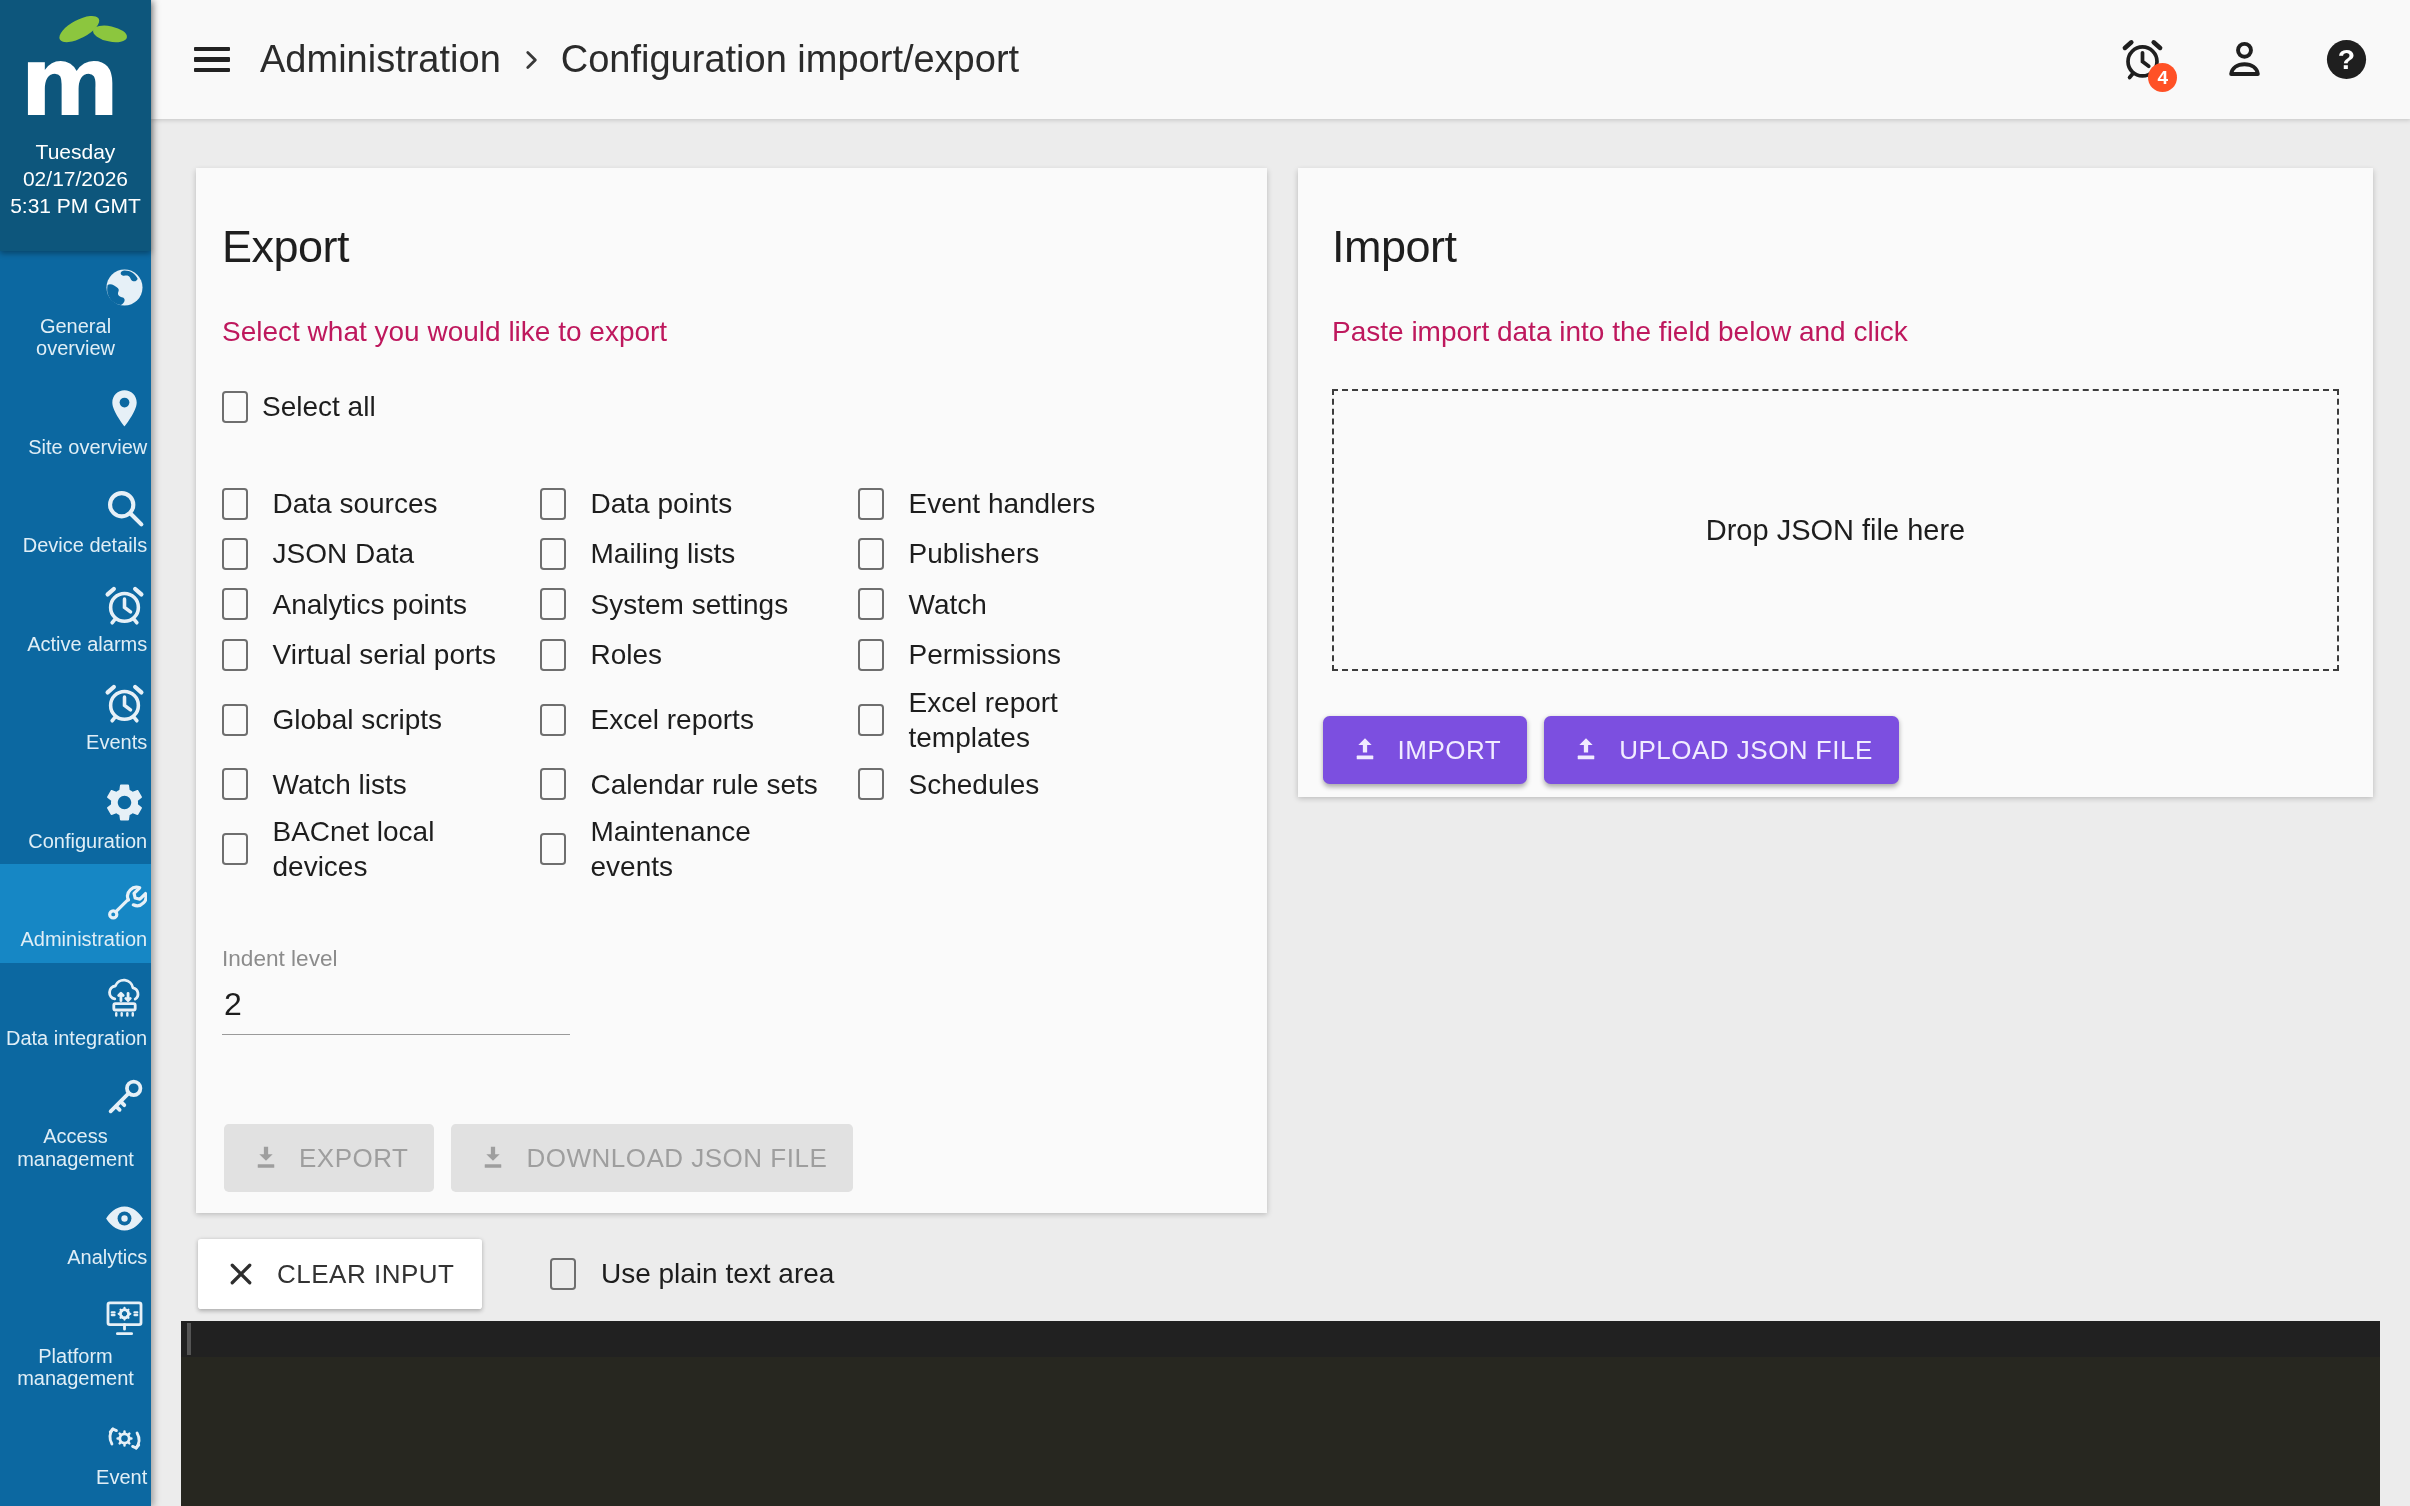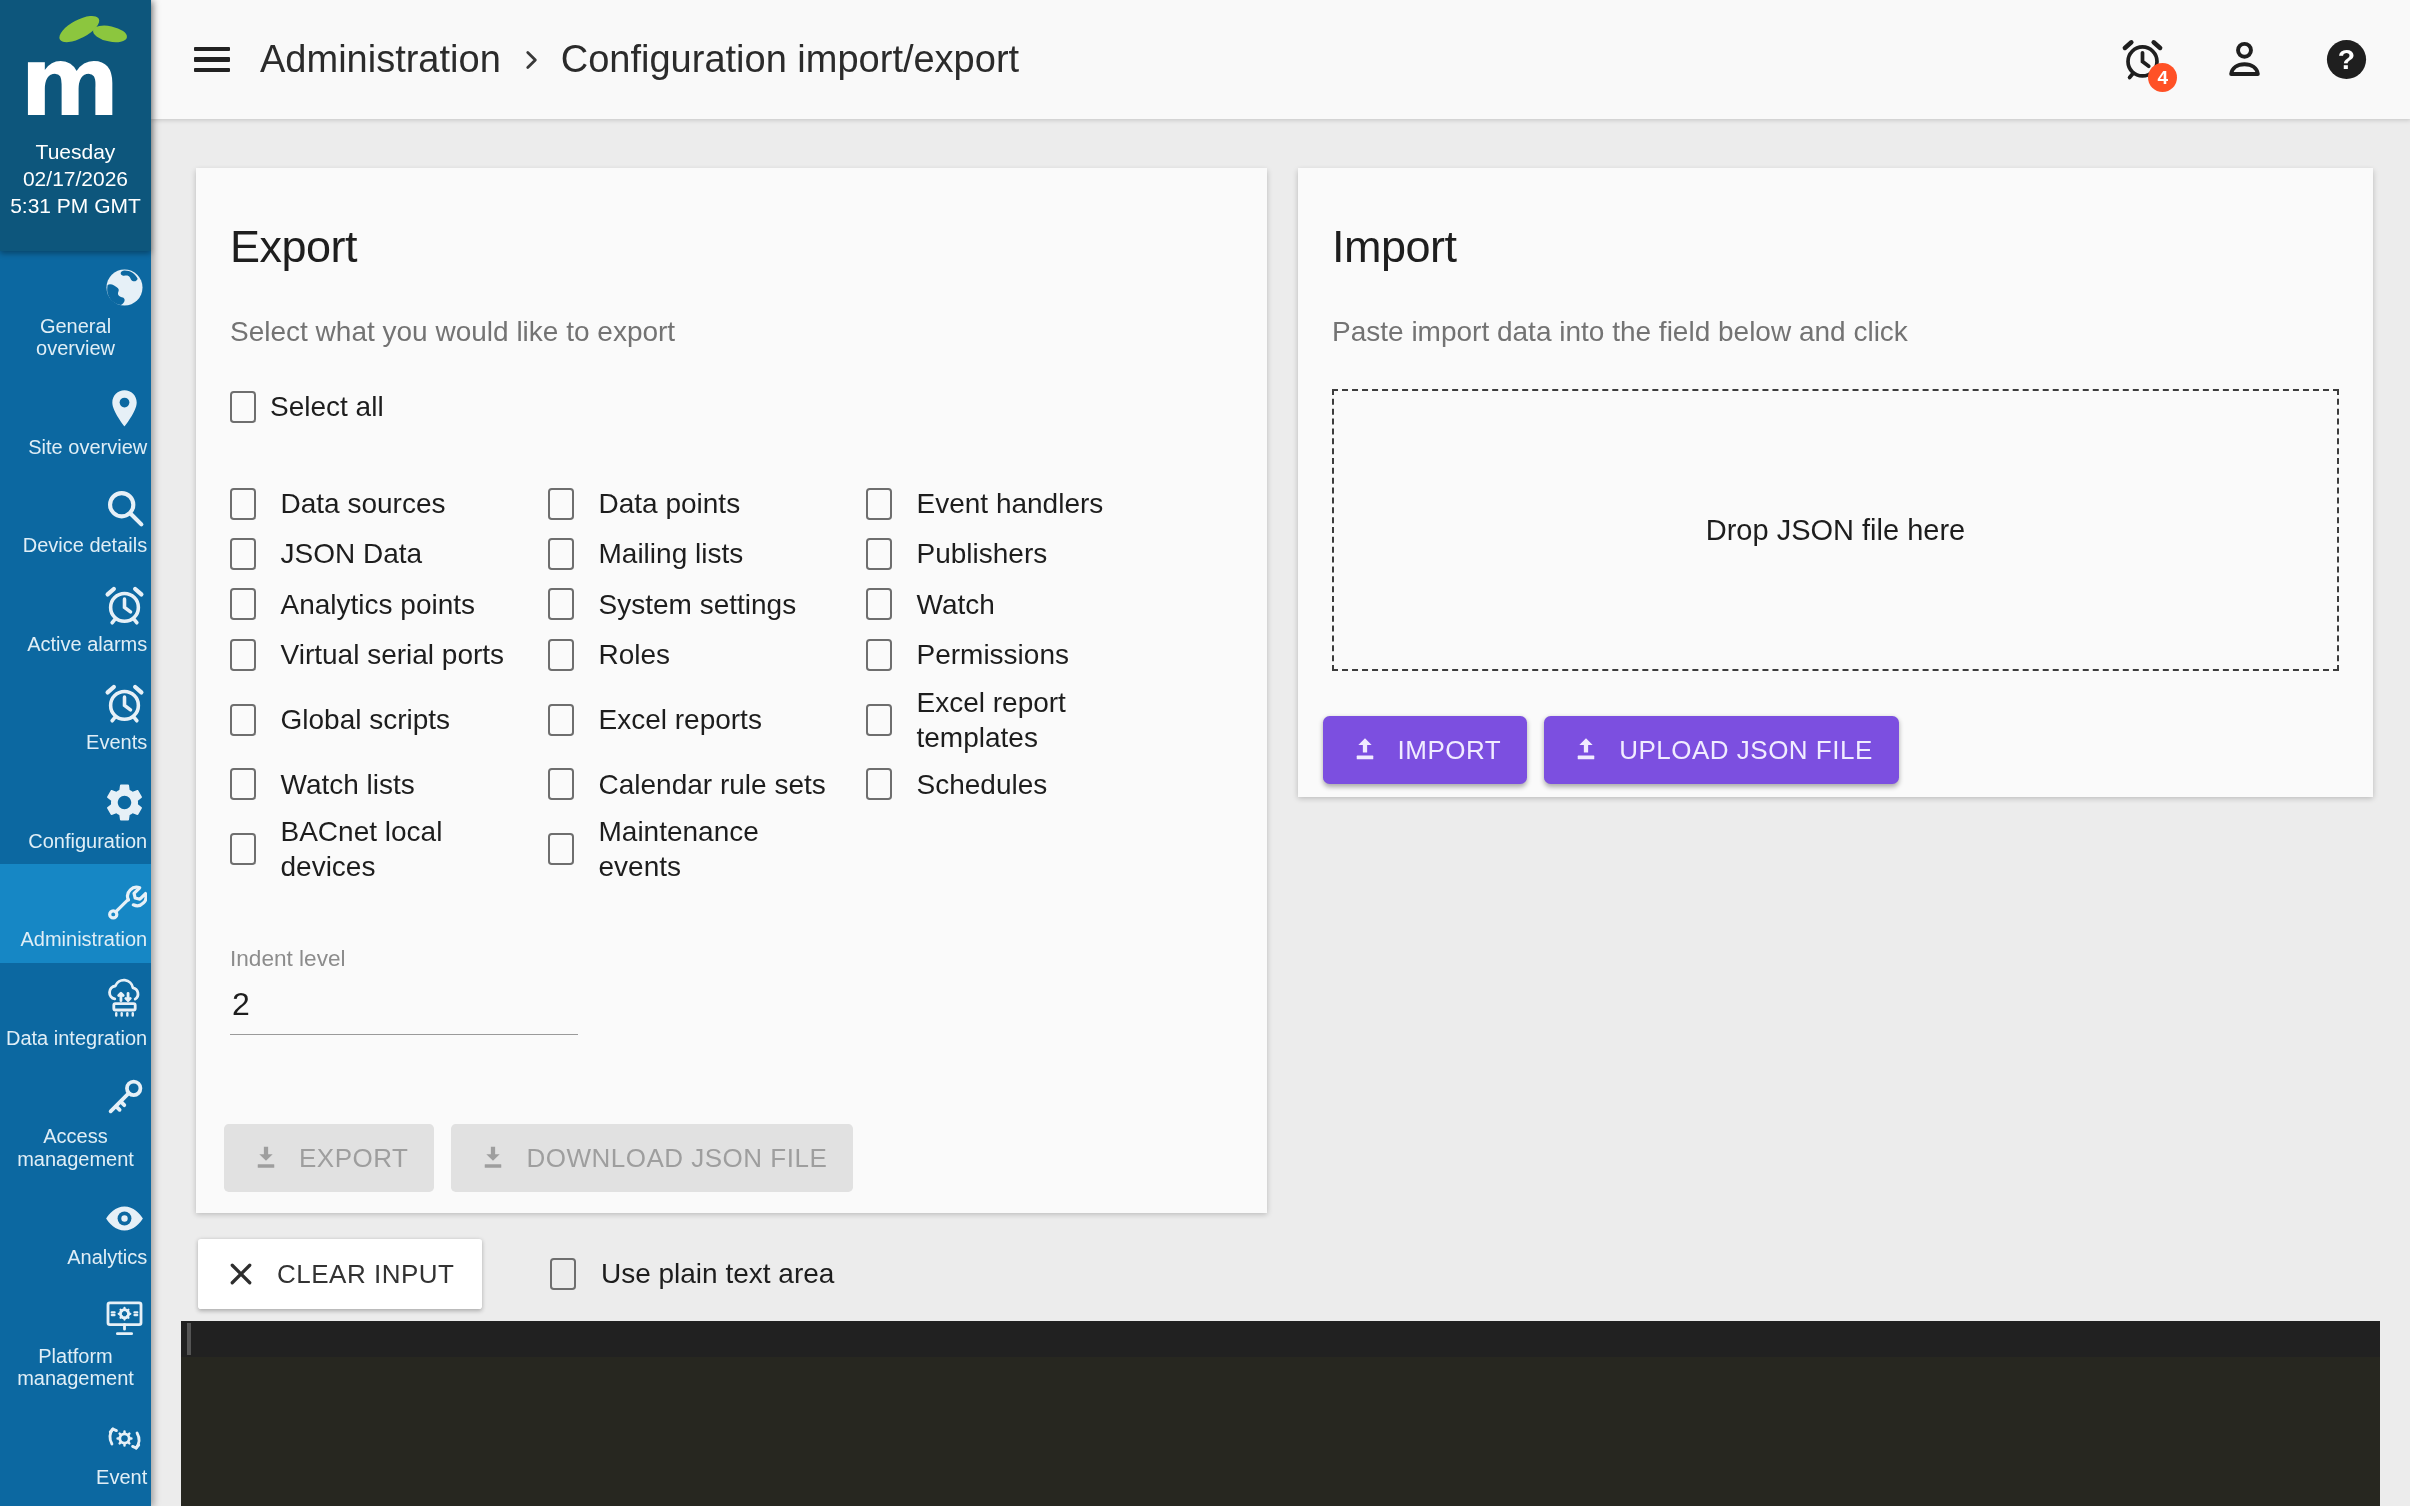--- a/index.html
+++ b/index.html
@@ -31,24 +31,24 @@
   .crumb-sep svg{width:26px;height:26px;}
   .topbar-actions{margin-left:auto;margin-right:41px;display:flex;align-items:center;gap:55px;}
   .action-btn{position:relative;width:47px;height:47px;cursor:pointer;}
   .action-btn svg{width:47px;height:47px;display:block;}
   .badge{position:absolute;right:-11.3px;bottom:-9.4px;background:var(--badge-orange,#FF5126);color:#fff;
     width:29px;height:29px;border-radius:50%;font-size:19px;font-weight:bold;display:flex;align-items:center;justify-content:center;}
 
   
   .main{position:absolute;left:151px;top:119px;right:0;bottom:0;background:#ECECEC;overflow:hidden;}
   .card{position:absolute;background:#FAFAFA;box-shadow:0 1.9px 5.6px rgba(0,0,0,.22);box-sizing:border-box;}
-  .export-card{left:45px;top:49px;width:1071px;height:1045px;padding:0 34px;}
+  .export-card{left:45px;top:49px;width:1071px;height:1045px;padding:0 26px;}
   .import-card{left:1147px;top:49px;width:1075px;height:629px;padding:0 34px;}
   .card h1{font-size:45px;font-weight:400;color:#1E1E1E;margin:53px 0 0;letter-spacing:-0.5px;}
-  .lead{font-size:28px;color:#737373;margin:43px 0 0;}
+  .lead{font-size:28px;color:#be185d;margin:43px 0 0;}
 
   .cb-box{width:26px;height:32px;border:2.8px solid #6E6E6E;border-radius:3.8px;background:transparent;flex:none;box-sizing:border-box;}
   .select-all{display:flex;align-items:center;gap:14px;margin-top:43px;font-size:28px;color:#1D1D1D;cursor:pointer;width:fit-content;}
 
   .grid{display:grid;grid-template-columns:318px 318px 1fr;margin-top:60px;row-gap:9.4px;}
   .cb-cell{display:flex;align-items:center;gap:24.5px;font-size:28px;color:#1D1D1D;min-height:41px;cursor:pointer;}
   .cb-label{white-space:pre-line;line-height:35px;}
 
   .indent{margin-top:62px;}
   .indent-label{font-size:22.6px;color:#8C8C8C;}

